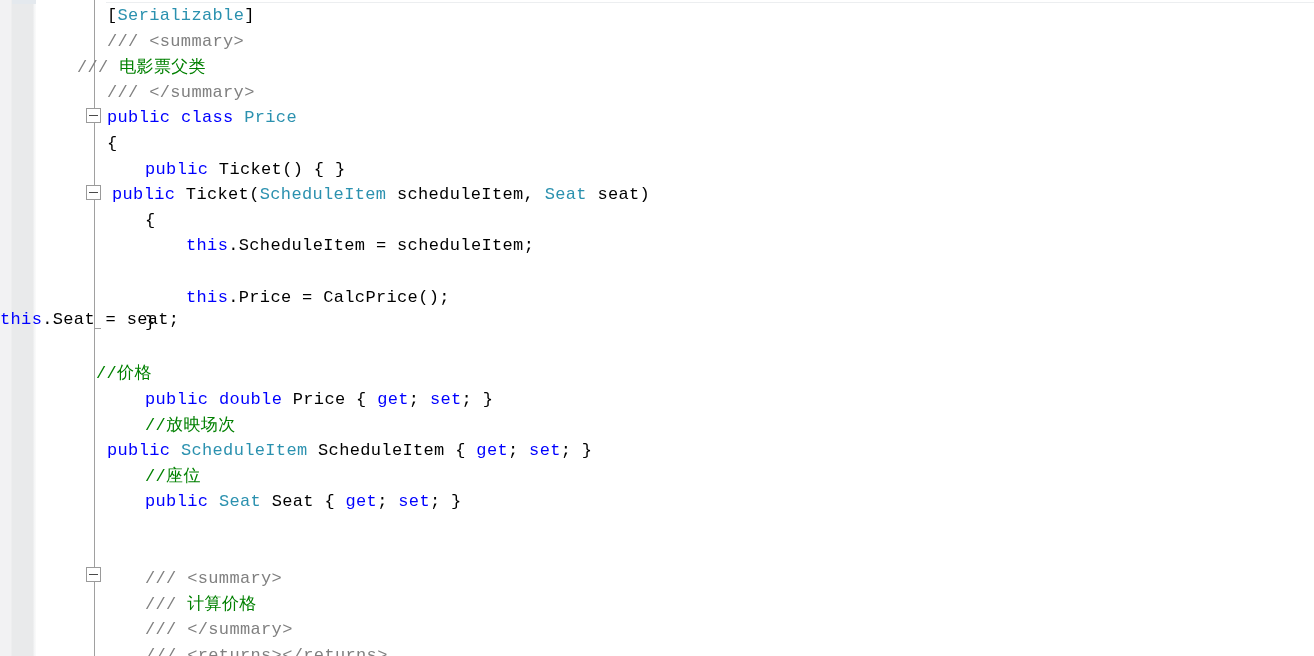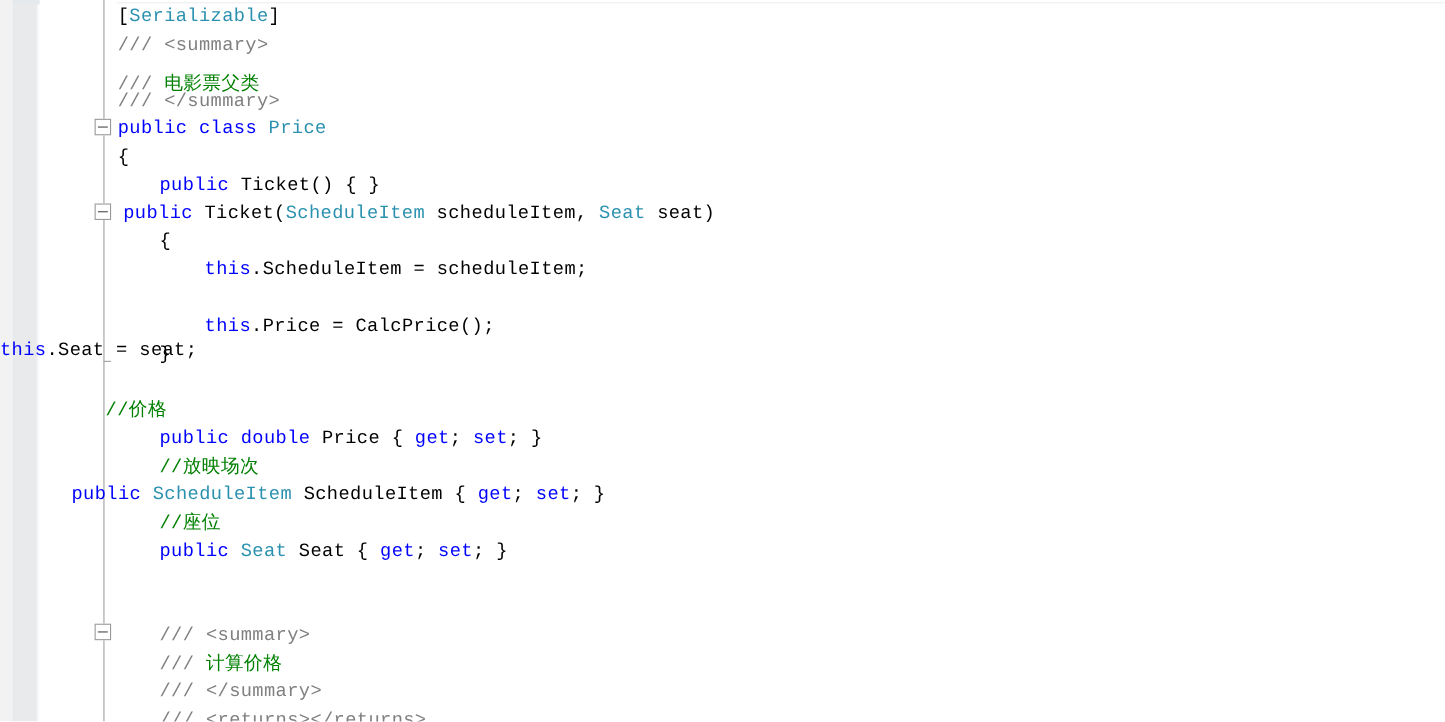--- a/index.html
+++ b/index.html
@@ -142,36 +142,36 @@
       <div class="fold-line" style="top: 582px; height: 74px;"></div>
       <div class="fold-tick" style="top: 328px;"></div>
       <div class="fold-box" title="expanded" style="top: 108px;"></div>
       <div class="fold-box" title="expanded" style="top: 185px;"></div>
       <div class="fold-box" title="expanded" style="top: 567px;"></div>
     </div>
 
   <div class="code-surface" id="code-surface">
       <div class="code-line" style="top: 3px; padding-left: 107px;"><span class="tok-plain">[</span><span class="tok-type">Serializable</span><span class="tok-plain">]</span></div>
       <div class="code-line" style="top: 28.6px; padding-left: 107px;"><span class="tok-doc">/// &lt;summary&gt;</span></div>
-      <div class="code-line" style="top: 65px; padding-left: 107px;"><span class="tok-doc">/// </span><span class="tok-comment">电影票父类</span></div>
+      <div class="code-line" style="top: 55px; padding-left: 77px;"><span class="tok-doc">/// </span><span class="tok-comment">电影票父类</span></div>
       <div class="code-line" style="top: 79.8px; padding-left: 107px;"><span class="tok-doc">/// &lt;/summary&gt;</span></div>
       <div class="code-line" style="top: 105.4px; padding-left: 107px;"><span class="tok-kw">public</span><span class="tok-plain"> </span><span class="tok-kw">class</span><span class="tok-plain"> </span><span class="tok-type">Price</span></div>
       <div class="code-line" style="top: 131px; padding-left: 107px;"><span class="tok-plain">{</span></div>
       <div class="code-line" style="top: 156.6px; padding-left: 145px;"><span class="tok-kw">public</span><span class="tok-plain"> Ticket() { }</span></div>
       <div class="code-line" style="top: 182.2px; padding-left: 112px;"><span class="tok-kw">public</span><span class="tok-plain"> Ticket(</span><span class="tok-type">ScheduleItem</span><span class="tok-plain"> scheduleItem, </span><span class="tok-type">Seat</span><span class="tok-plain"> seat)</span></div>
       <div class="code-line" style="top: 207.8px; padding-left: 145px;"><span class="tok-plain">{</span></div>
       <div class="code-line" style="top: 233.4px; padding-left: 186px;"><span class="tok-kw">this</span><span class="tok-plain">.ScheduleItem = scheduleItem;</span></div>
       <div class="code-line" style="top: 259px;  margin-top: 48px;"><span class="tok-kw">this</span><span class="tok-plain">.Seat = seat;</span></div>
       <div class="code-line" style="top: 284.6px; padding-left: 186px;"><span class="tok-kw">this</span><span class="tok-plain">.Price = CalcPrice();</span></div>
       <div class="code-line" style="top: 310.2px; padding-left: 145px;"><span class="tok-plain">}</span></div>
       <div class="code-line" style="top: 335.8px; padding-left: 145px;"></div>
       <div class="code-line" style="top: 361.4px; padding-left: 96px;"><span class="tok-comment">//价格</span></div>
       <div class="code-line" style="top: 412.6px; padding-left: 145px;"><span class="tok-comment">//放映场次</span></div>
       <div class="code-line" style="top: 387px; padding-left: 145px;"><span class="tok-kw">public</span><span class="tok-plain"> </span><span class="tok-kw">double</span><span class="tok-plain"> Price { </span><span class="tok-kw">get</span><span class="tok-plain">; </span><span class="tok-kw">set</span><span class="tok-plain">; }</span></div>
-      <div class="code-line" style="top: 438.2px; padding-left: 65px;"><span class="tok-kw">public</span><span class="tok-plain"> </span><span class="tok-type">ScheduleItem</span><span class="tok-plain"> ScheduleItem { </span><span class="tok-kw">get</span><span class="tok-plain">; </span><span class="tok-kw">set</span><span class="tok-plain">; }</span></div>
+      <div class="code-line" style="top: 438.2px; padding-left: 107px;"><span class="tok-kw">public</span><span class="tok-plain"> </span><span class="tok-type">ScheduleItem</span><span class="tok-plain"> ScheduleItem { </span><span class="tok-kw">get</span><span class="tok-plain">; </span><span class="tok-kw">set</span><span class="tok-plain">; }</span></div>
       <div class="code-line" style="top: 463.8px; padding-left: 145px;"><span class="tok-comment">//座位</span></div>
       <div class="code-line" style="top: 489.4px; padding-left: 145px;"><span class="tok-kw">public</span><span class="tok-plain"> </span><span class="tok-type">Seat</span><span class="tok-plain"> Seat { </span><span class="tok-kw">get</span><span class="tok-plain">; </span><span class="tok-kw">set</span><span class="tok-plain">; }</span></div>
       <div class="code-line" style="top: 515px; padding-left: 145px;"></div>
       <div class="code-line" style="top: 540.6px; padding-left: 145px;"></div>
       <div class="code-line" style="top: 566.2px; padding-left: 145px;"><span class="tok-doc">/// &lt;summary&gt;</span></div>
       <div class="code-line" style="top: 591.8px; padding-left: 145px;"><span class="tok-doc">/// </span><span class="tok-comment">计算价格</span></div>
       <div class="code-line" style="top: 617.4px; padding-left: 145px;"><span class="tok-doc">/// &lt;/summary&gt;</span></div>
       <div class="code-line" style="top: 643px; padding-left: 145px;"><span class="tok-doc">/// &lt;returns&gt;&lt;/returns&gt;</span></div>
     </div>
 

